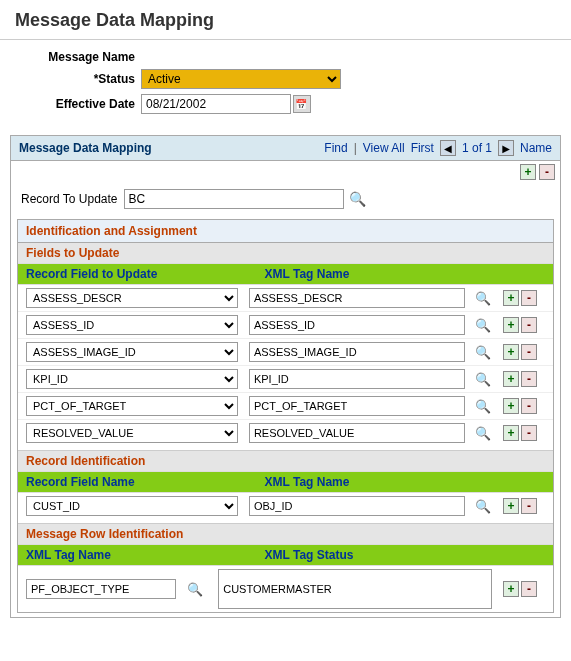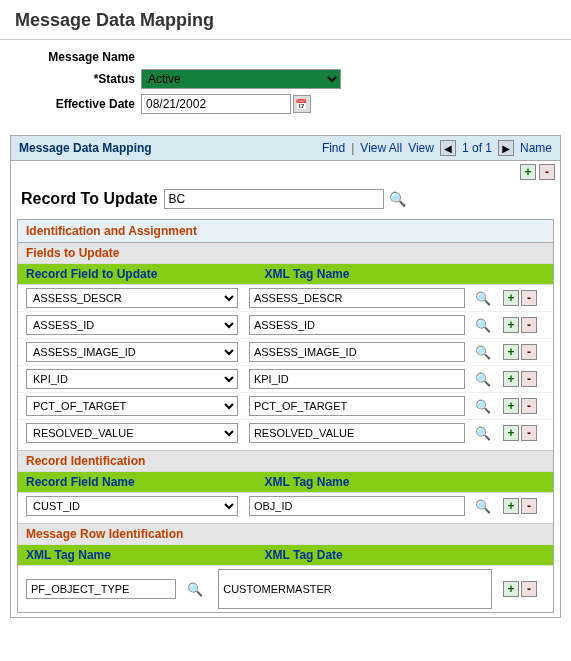--- a/index.html
+++ b/index.html
@@ -38,21 +38,21 @@
       border: 1px solid #999;
       padding: 2px 4px;
       height: 20px;
     }
     .form-select {
       font-size: 12px;
       border: 1px solid #999;
       padding: 1px 2px;
       height: 20px;
       width: 200px;
-      background: #15803d;
+      background: #eab308;
     }
     .date-container {
       display: flex;
       align-items: center;
     }
     .date-container .form-input {
       width: 180px;
     }
     .cal-btn {
       margin-left: 2px;
@@ -133,22 +133,22 @@
     .add-btn { background: #e0f0e0; color: #006600; }
     .remove-btn { background: #f0e0e0; color: #660000; }
 
     .record-to-update-row {
       display: flex;
       align-items: center;
       padding: 6px 10px;
       gap: 6px;
     }
     .record-to-update-label {
-      font-weight: bold;
-      font-size: 16px;
+      font-weight: normal;
+      font-size: 12px;
     }
     .record-to-update-input {
       border: 1px solid #999;
       padding: 2px 4px;
       height: 20px;
       font-size: 12px;
       width: 220px;
     }
     .search-icon {
       cursor: pointer;
@@ -261,21 +261,21 @@
 </div>
 
 <div class="mapping-outer">
 
   <div class="mapping-header">
     <span class="mapping-header-title">Message Data Mapping</span>
     <div class="mapping-header-controls">
       <a href="#">Find</a>
       <span class="separator">|</span>
       <a href="#">View All</a>
-      <span>View</span>
+      <span>First</span>
       <button class="nav-btn">◀</button>
       <span class="page-info">1 of 1</span>
       <button class="nav-btn">▶</button>
       <span>Name</span>
     </div>
   </div>
 
   <div class="mapping-add-remove">
     <a class="add-remove-btn add-btn" href="#">+</a>
     <a class="add-remove-btn remove-btn" href="#">-</a>
@@ -380,21 +380,21 @@
         </div>
       </div>
     </div>
 
     <div style="margin-top:4px; border-top:1px solid #ccc;">
       <div class="subsection-header">
         <span style="color:#c04000; font-weight:bold; font-size:12px;">Message Row Identification</span>
       </div>
       <div class="col-header-row">
         <div class="col-header col-field">XML Tag Name</div>
-        <div class="col-header col-xml">XML Tag Date</div>
+        <div class="col-header col-xml">XML Tag Status</div>
         <div class="col-actions"></div>
       </div>
       <div class="data-row">
         <input type="text" class="pf-input" value="PF_OBJECT_TYPE" style="">
         <span class="search-icon" style="font-size:13px; margin-right:4px;">🔍</span>
         <input type="text" class="val-input" value="CUSTOMERMASTER" style="">
         <div class="row-actions">
           <a class="add-remove-btn add-btn" href="#">+</a>
           <a class="add-remove-btn remove-btn" href="#">-</a>
         </div>

